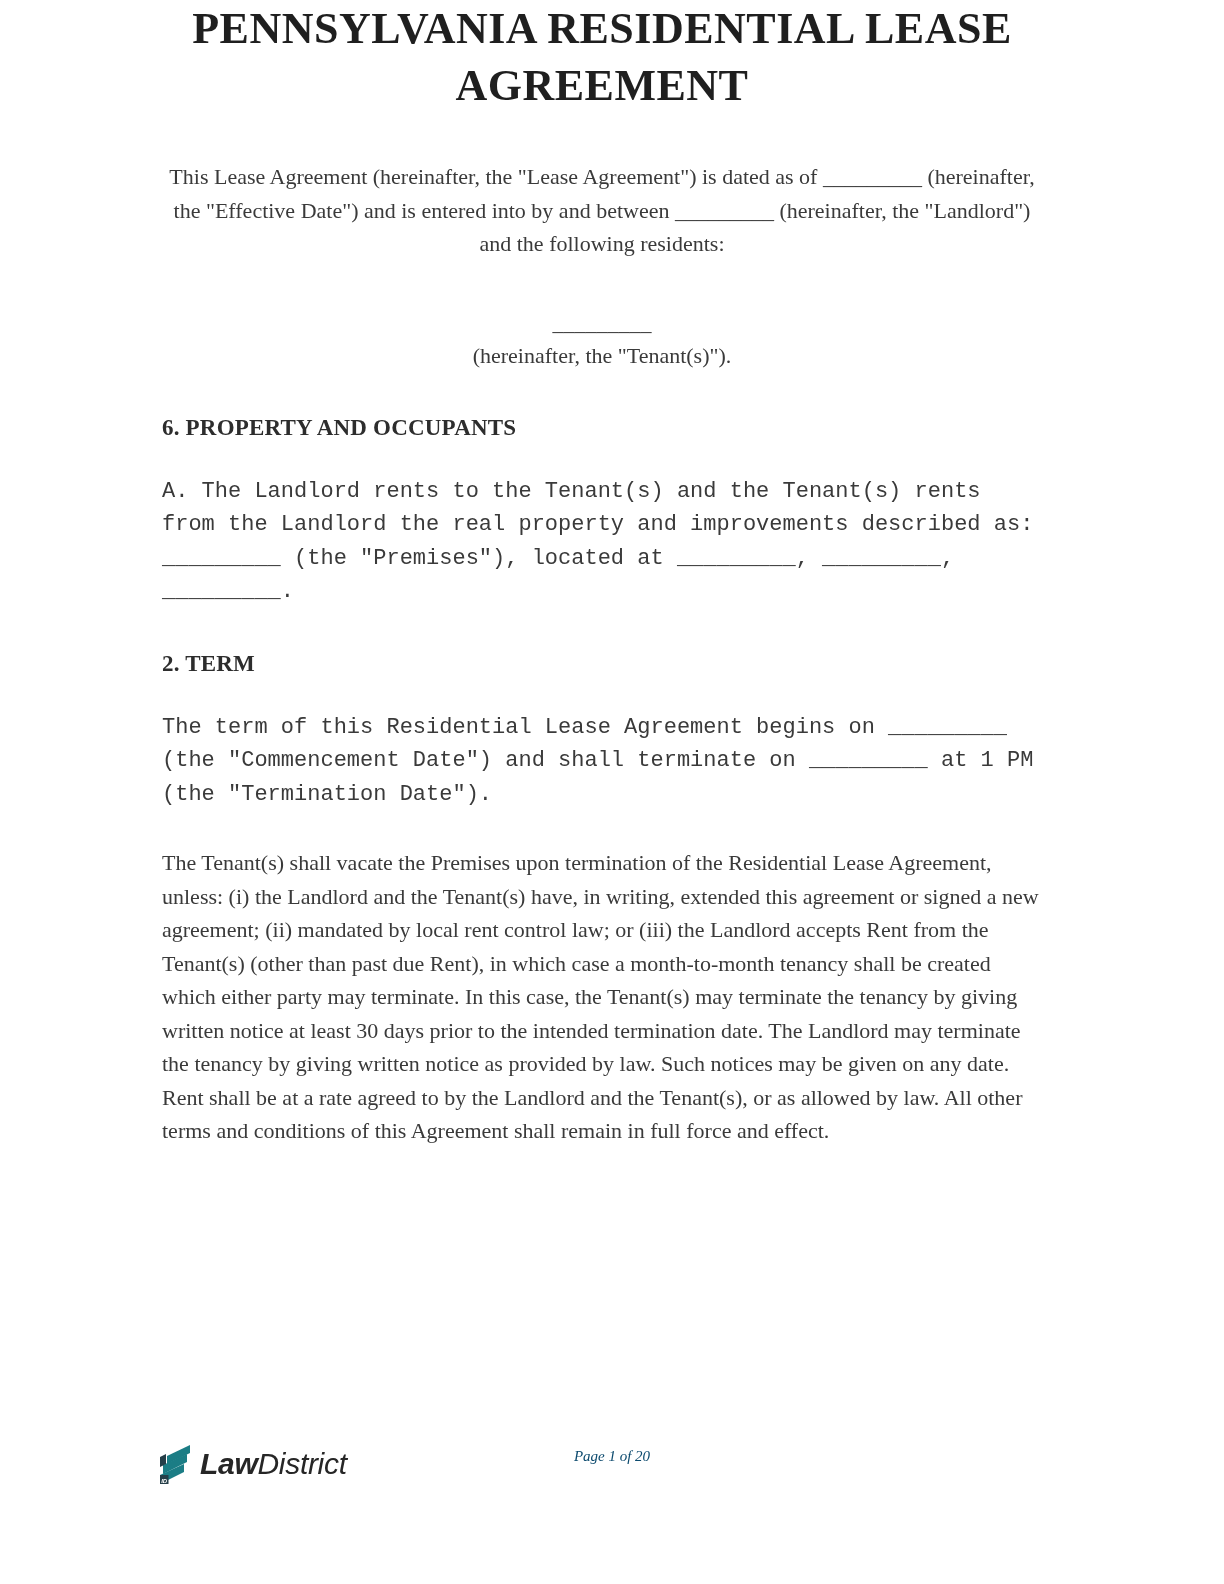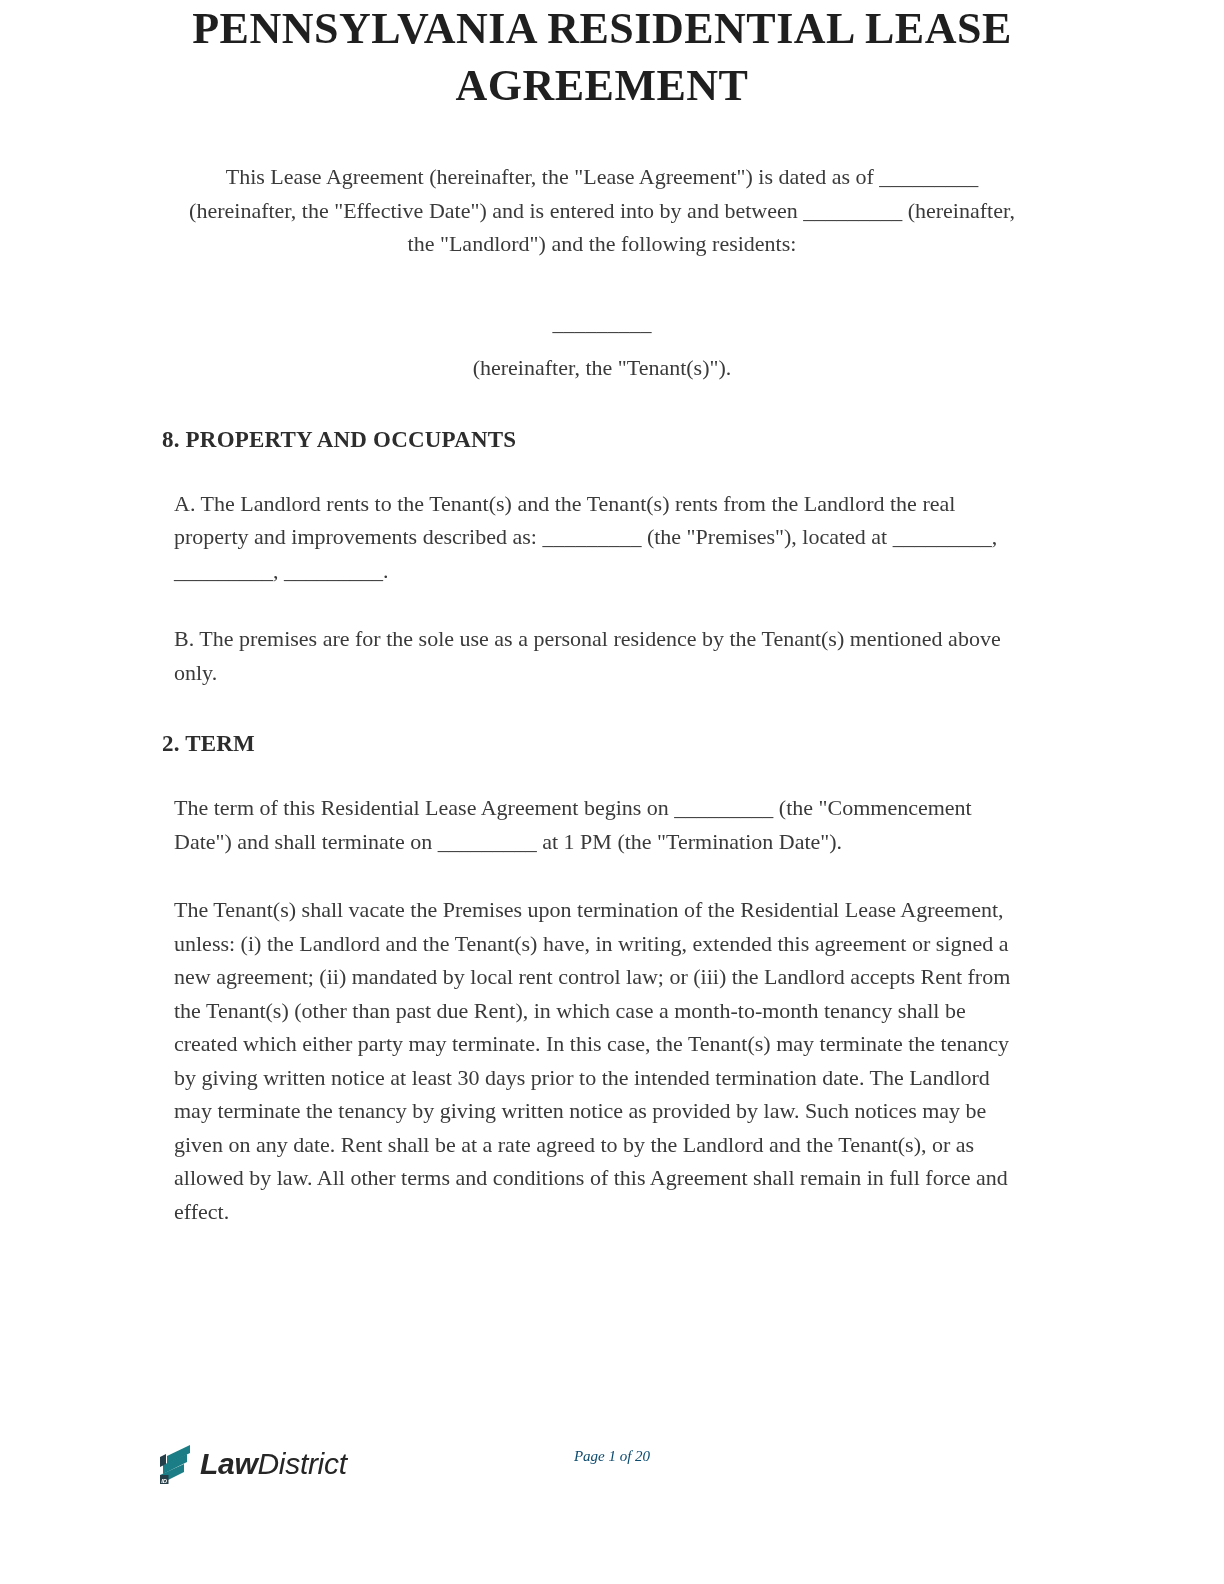--- a/index.html
+++ b/index.html
@@ -21,35 +21,35 @@
     line-height: 57px;
     font-weight: bold;
     text-align: center;
     color: #1f1f1f;
     margin: 0;
     letter-spacing: 0.5px;
   }
   .para {
     font-size: 22px;
     line-height: 33.5px;
-    margin: 12px;
+    margin: 0;
   }
   .centered { text-align: center; }
   .intro { margin-top: 46px; }
   .tenant-blank { margin-top: 45px; }
   .agree-line { margin-top: 32px; }
   .sec-heading {
     font-size: 23px;
     line-height: 30px;
     font-weight: bold;
     color: #2d2d2d;
     margin: 40px 0 0 0;
     letter-spacing: 0.2px;
   }
-  .para-a { margin-top: 32px; }
+  .para-a { margin-top: 32px; font-family: Liberation Mono, monospace; }
   .para-b { margin-top: 35px; }
   .footer {
     position: absolute;
     left: 157px;
     right: 157px;
     top: 1440px;
     height: 50px;
     font-style: italic;
   }
   .brand {
@@ -85,25 +85,24 @@
 
     <h1 class="doc-title">PENNSYLVANIA RESIDENTIAL LEASE AGREEMENT</h1>
 
     <p class="para centered intro">This Lease Agreement (hereinafter, the "Lease Agreement") is dated as of _________ (hereinafter, the "Effective Date") and is entered into by and between _________ (hereinafter, the "Landlord") and the following residents:</p>
 
     <p class="para centered tenant-blank">_________</p>
 
     <p class="para centered">(hereinafter, the "Tenant(s)").</p>
 
 
-    <h2 class="sec-heading">8. PROPERTY AND OCCUPANTS</h2>
+    <h2 class="sec-heading">6. PROPERTY AND OCCUPANTS</h2>
 
     <p class="para para-a">A. The Landlord rents to the Tenant(s) and the Tenant(s) rents from the Landlord the real property and improvements described as: _________ (the "Premises"), located at _________, _________,  _________.</p>
 
-    <p class="para para-b">B. The premises are for the sole use as a personal residence by the Tenant(s) mentioned above only.</p>
 
     <h2 class="sec-heading">2. TERM</h2>
 
     <p class="para para-a">The term of this Residential Lease Agreement begins on _________ (the "Commencement Date") and shall terminate on _________ at 1 PM (the "Termination Date").</p>
 
     <p class="para para-b">The Tenant(s) shall vacate the Premises upon termination of the Residential Lease Agreement, unless: (i) the Landlord and the Tenant(s) have, in writing, extended this agreement or signed a new agreement; (ii) mandated by local rent control law; or (iii) the Landlord accepts Rent from the Tenant(s) (other than past due Rent), in which case a month-to-month tenancy shall be created which either party may terminate. In this case, the Tenant(s) may terminate the tenancy by giving written notice at least 30 days prior to the intended termination date. The Landlord may terminate the tenancy by giving written notice as provided by law. Such notices may be given on any date. Rent shall be at a rate agreed to by the Landlord and the Tenant(s), or as allowed by law. All other terms and conditions of this Agreement shall remain in full force and effect.</p>
 
   </div>
 
   <div class="footer">

